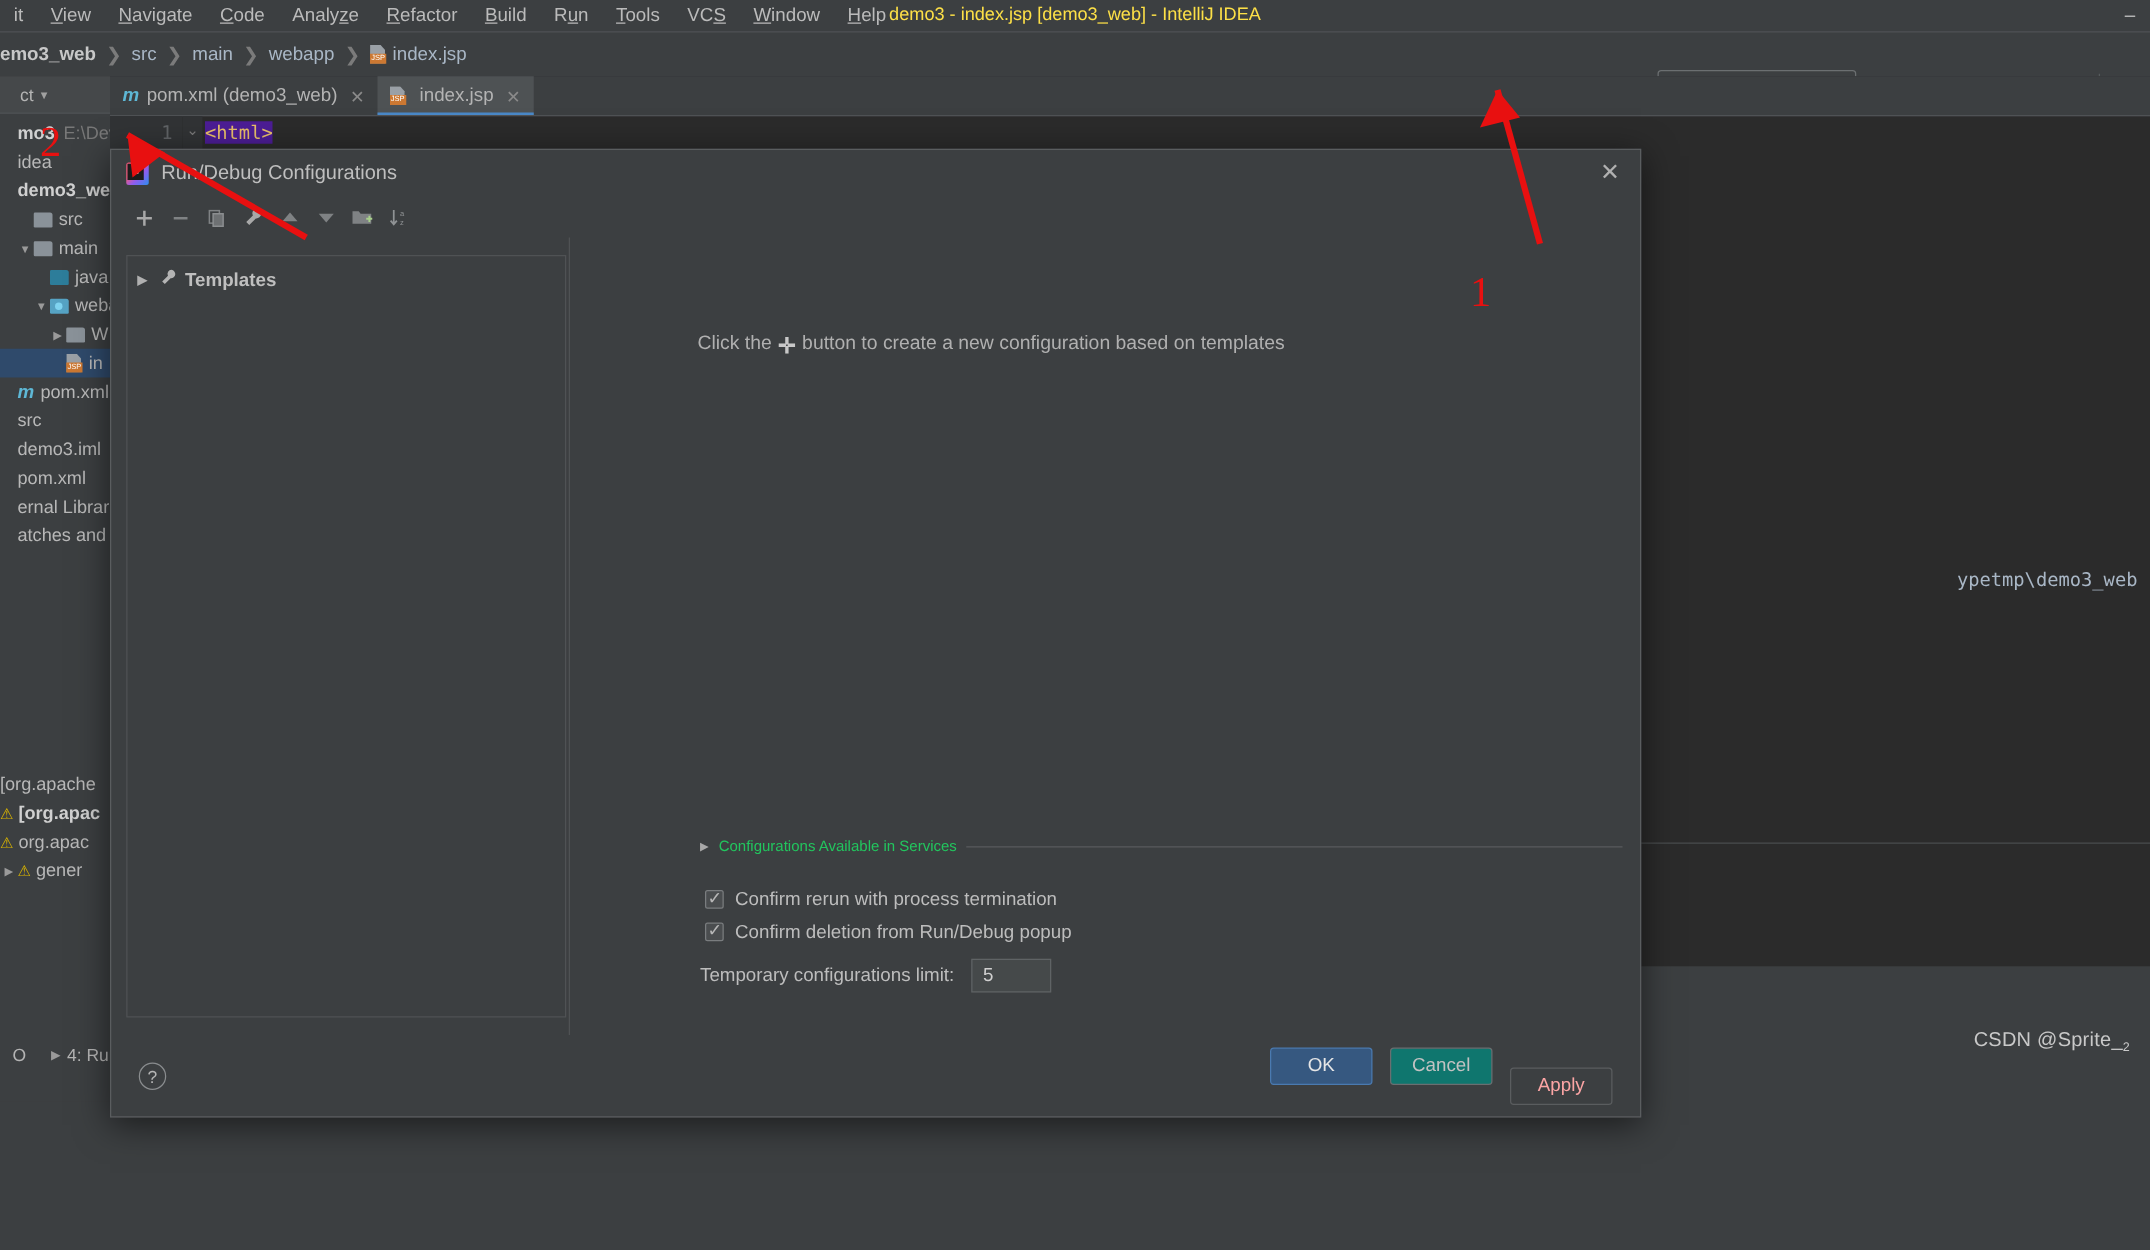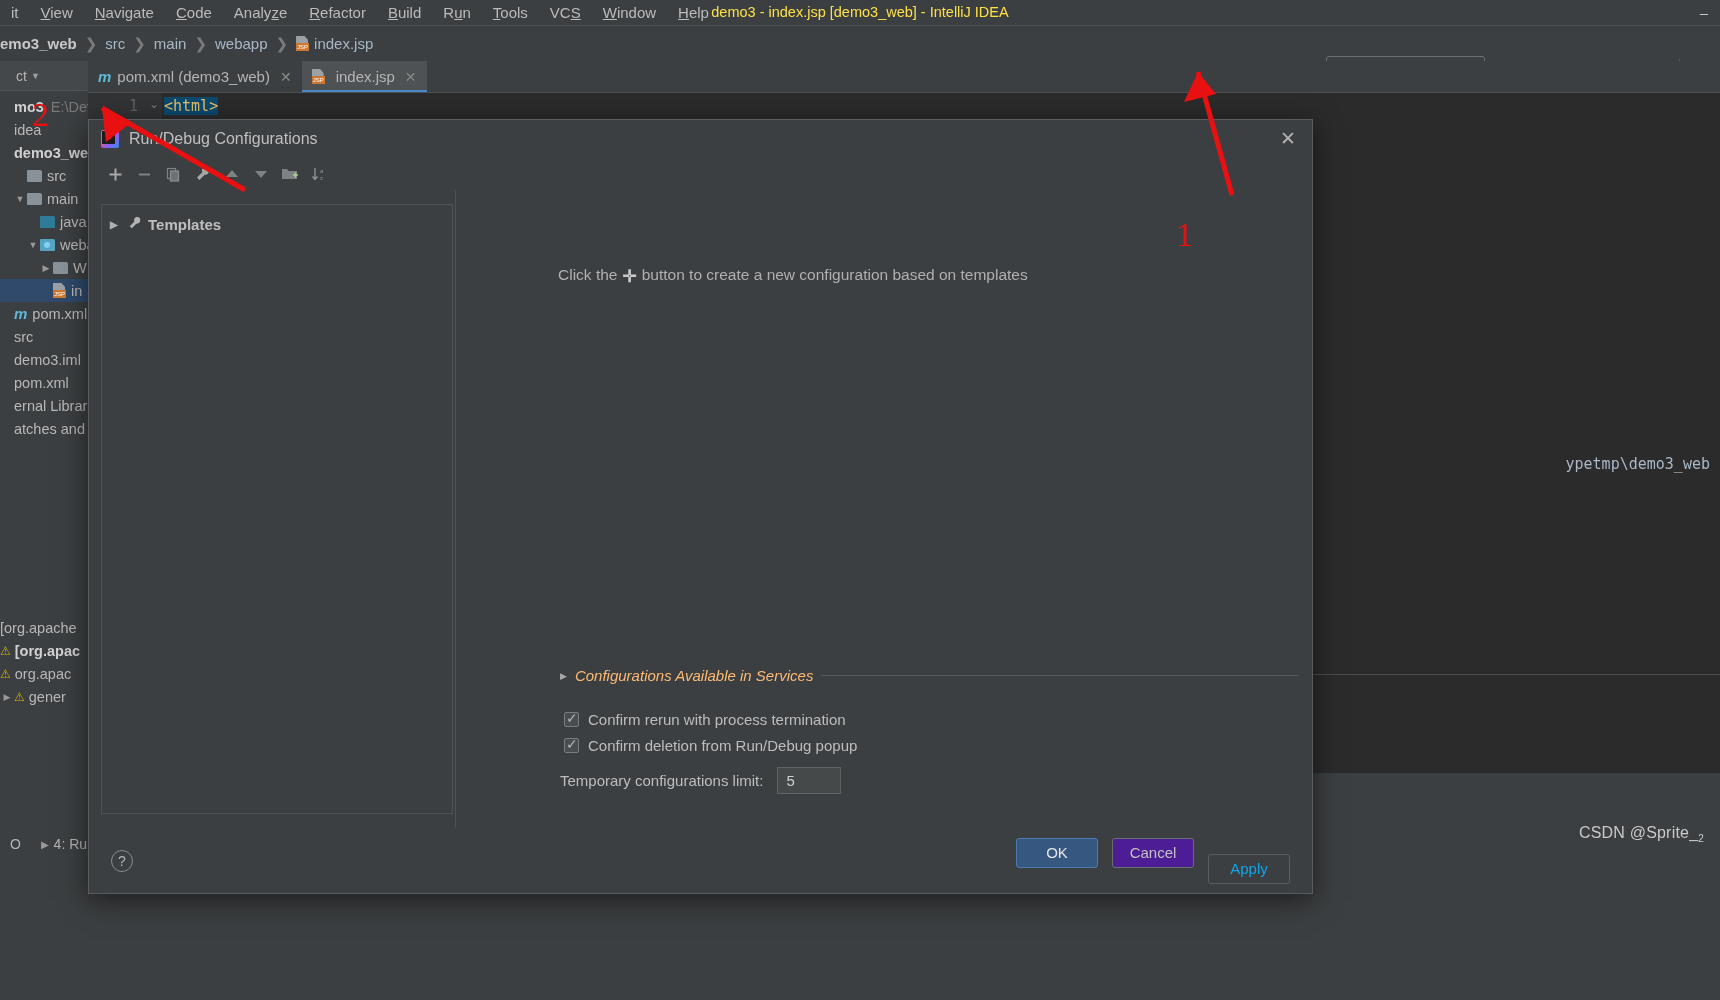--- a/index.html
+++ b/index.html
@@ -137,21 +137,21 @@
   .fold-col {
     position: absolute; left: 58px; top: 32px; width: 16px; bottom: 0;
     background: #313335; color: #7a7a7a; font-size: 12px; padding-top: 4px;
     text-align: center;
   }
   .code {
     position: absolute; left: 76px; top: 32px; right: 0; bottom: 0;
     font-family: "DejaVu Sans Mono", monospace; font-size: 15px; padding-top: 4px;
     color: #a9b7c6;
   }
-  .code .tag { color: #e8bf6a; background: #0c4a6e; }
+  .code .tag { color: #e8bf6a; background: #4c1d95; }
 
   .right-text {
     position: absolute; right: 10px; bottom: 300px; color: #a9b7c6;
     font-family: "DejaVu Sans Mono", monospace; font-size: 15px;
   }
   .sep-line {
     position: absolute; left: 88px; right: 0; top: 674px; height: 1px;
     background: #4a4d4f;
   }
 
@@ -235,21 +235,21 @@
     position: absolute; left: 102px; top: 76px; color: #b0b0b0; font-size: 15.5px;
     display: flex; gap: 5px;
   }
   .hint .plus { font-size: 17px; color: #c8c8c8; font-weight: bold; }
 
   .collapsible {
     position: absolute; left: 104px; right: 14px; bottom: 144px;
     display: flex; align-items: center; gap: 8px;
   }
   .collapsible .tri { color: #a8a8a8; font-size: 9px; }
-  .collapsible .lbl { color: #fdba74; font-size: 15px; white-space: nowrap; font-style: italic; }
+  .collapsible .lbl { color: #22c55e; font-size: 12px; white-space: nowrap; }
   .collapsible .rule { flex: 1; height: 1px; background: #585b5d; }
 
   .cb-row {
     position: absolute; left: 108px; display: flex; align-items: center; gap: 9px;
     color: #bdbdbd; font-size: 15px;
   }
   .cb-row.r1 { bottom: 100px; }
   .cb-row.r2 { bottom: 74px; }
   .cbox {
     width: 15px; height: 15px; border: 1px solid #7a7d7f; border-radius: 2px;
@@ -274,24 +274,24 @@
   }
   .help-btn {
     width: 22px; height: 22px; border-radius: 50%; border: 1px solid #8a8d8f;
     color: #b5b5b5; font-size: 14px; display: flex; align-items: center;
     justify-content: center;
   }
   .footer-btns { margin-left: auto; display: flex; gap: 14px; }
   .btn {
     min-width: 82px; height: 30px; border-radius: 3px; font-size: 15px;
     display: flex; align-items: center; justify-content: center;
-    border: 1px solid #6a6e70; color: #c2c2c2; background: #4c1d95;
+    border: 1px solid #6a6e70; color: #c2c2c2; background: #0f766e;
   }
   .btn.primary { background: #365880; border-color: #4a7ab0; color: #e6e6e6; }
-  .btn.disabled { color: #0ea5e9; background: #43464800; border-color: #5a5d5f; margin-top: 16px; }
+  .btn.disabled { color: #fca5a5; background: #43464800; border-color: #5a5d5f; margin-top: 16px; }
 
   
   .anno { position: absolute; pointer-events: none; }
   .anno-num {
     position: absolute; color: #e81010; font-size: 34px;
     font-family: "Liberation Serif", serif;
   }
   .anno svg { display: block; overflow: visible; }
 </style>
 </head>

